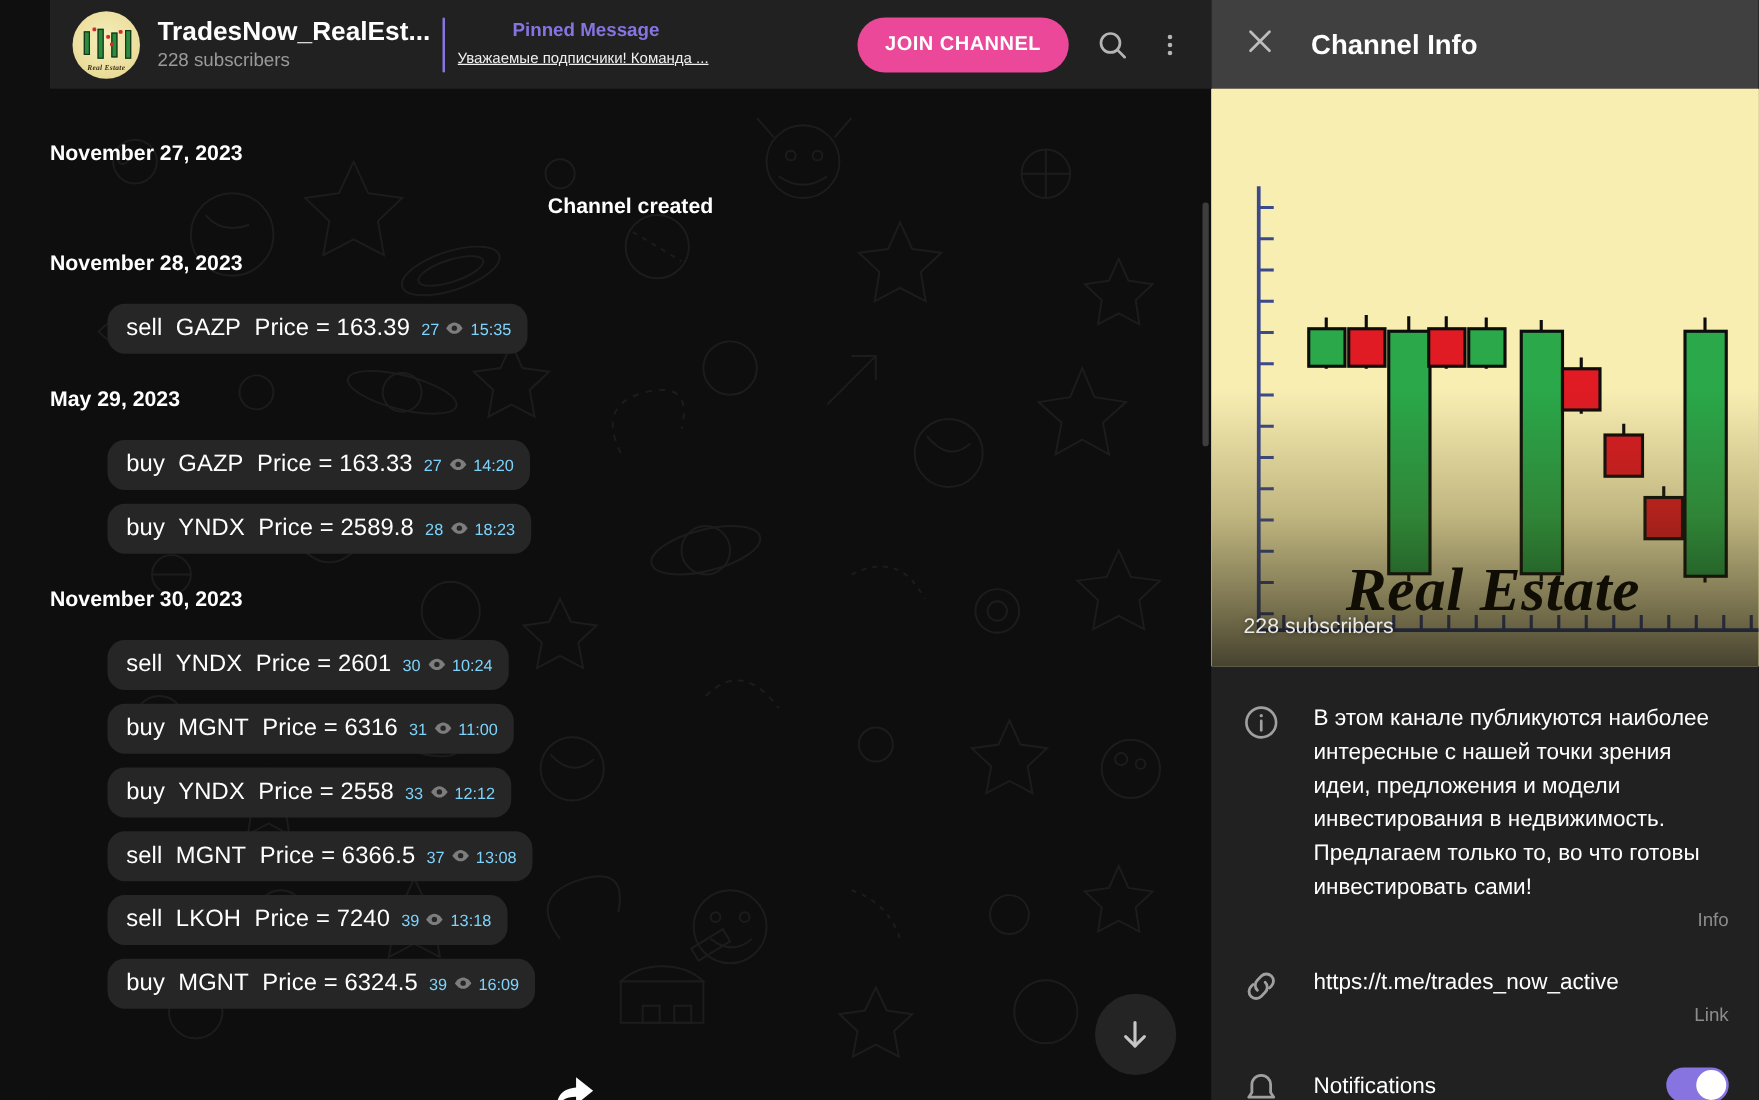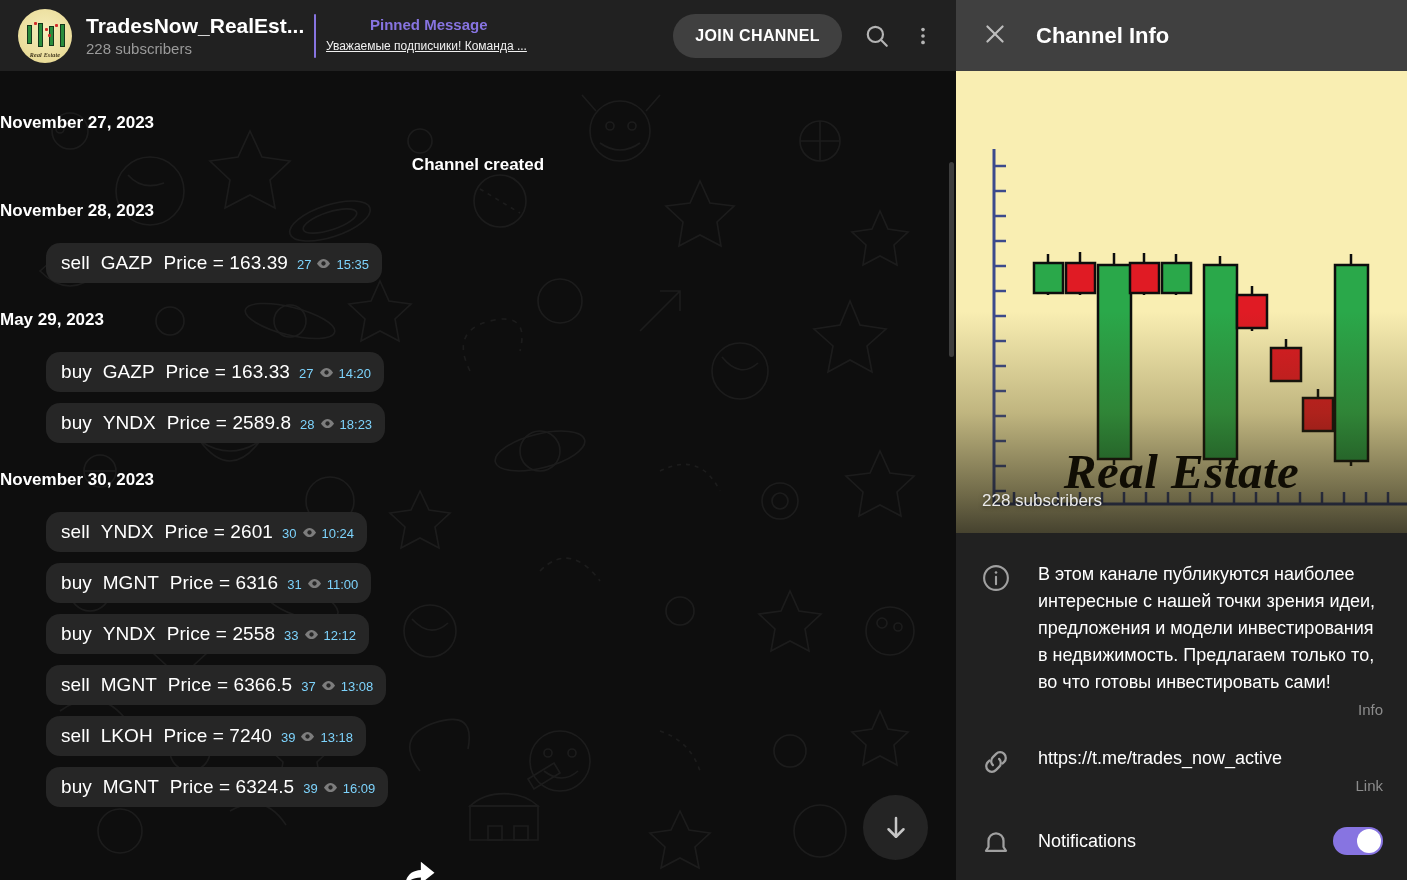--- a/index.html
+++ b/index.html
@@ -2,21 +2,21 @@
 <html><head>
 <meta charset="utf-8">
 <style>
   * { box-sizing: border-box; margin: 0; padding: 0; }
   html, body {
     width: 1407px; height: 880px;
     background: #0f0f0f;
     font-family: "Liberation Sans", sans-serif;
     overflow: hidden;
   }
-  .app { position: relative; width: 1407px; height: 651px; display: flex; }
+  .app { position: relative; width: 1407px; height: 651px; display: flex; padding-left: 40px; }
 
   
   .chat-col { position: relative; width: 956px; height: 880px; background: #0e0e0e; }
 
   .chat-header {
     height: 71px; background: #212121; display: flex; align-items: center;
     padding: 0 10px 0 18px; position: relative; z-index: 5;
   }
   .avatar {
     width: 54px; height: 54px; border-radius: 50%; flex: 0 0 54px;
@@ -46,21 +46,21 @@
     background: #8774e1; border-radius: 2px;
   }
   .pinned-title { font-size: 15px; font-weight: bold; color: #8774e1; line-height: 21px; margin-left: 44px; }
   .pinned-text {
     font-size: 12px; color: #f0f0f0; line-height: 22px;
     white-space: nowrap; overflow: hidden; max-width: 312px; text-decoration: underline;
   }
 
   .hdr-spacer { flex: 1 1 auto; }
   .join-btn {
-    background: #404040; color: #fff; border: none; border-radius: 22px;
+    background: #ec4899; color: #fff; border: none; border-radius: 22px;
     font-size: 16px; font-weight: bold; letter-spacing: .4px;
     padding: 0 22px; height: 44px; cursor: pointer;
     font-family: "Liberation Sans", sans-serif; margin-right: 12px;
   }
   .icon-btn {
     width: 46px; height: 46px; border-radius: 50%; display: flex;
     align-items: center; justify-content: center; cursor: pointer; flex: 0 0 46px;
   }
   .icon-btn svg { display: block; }
 

